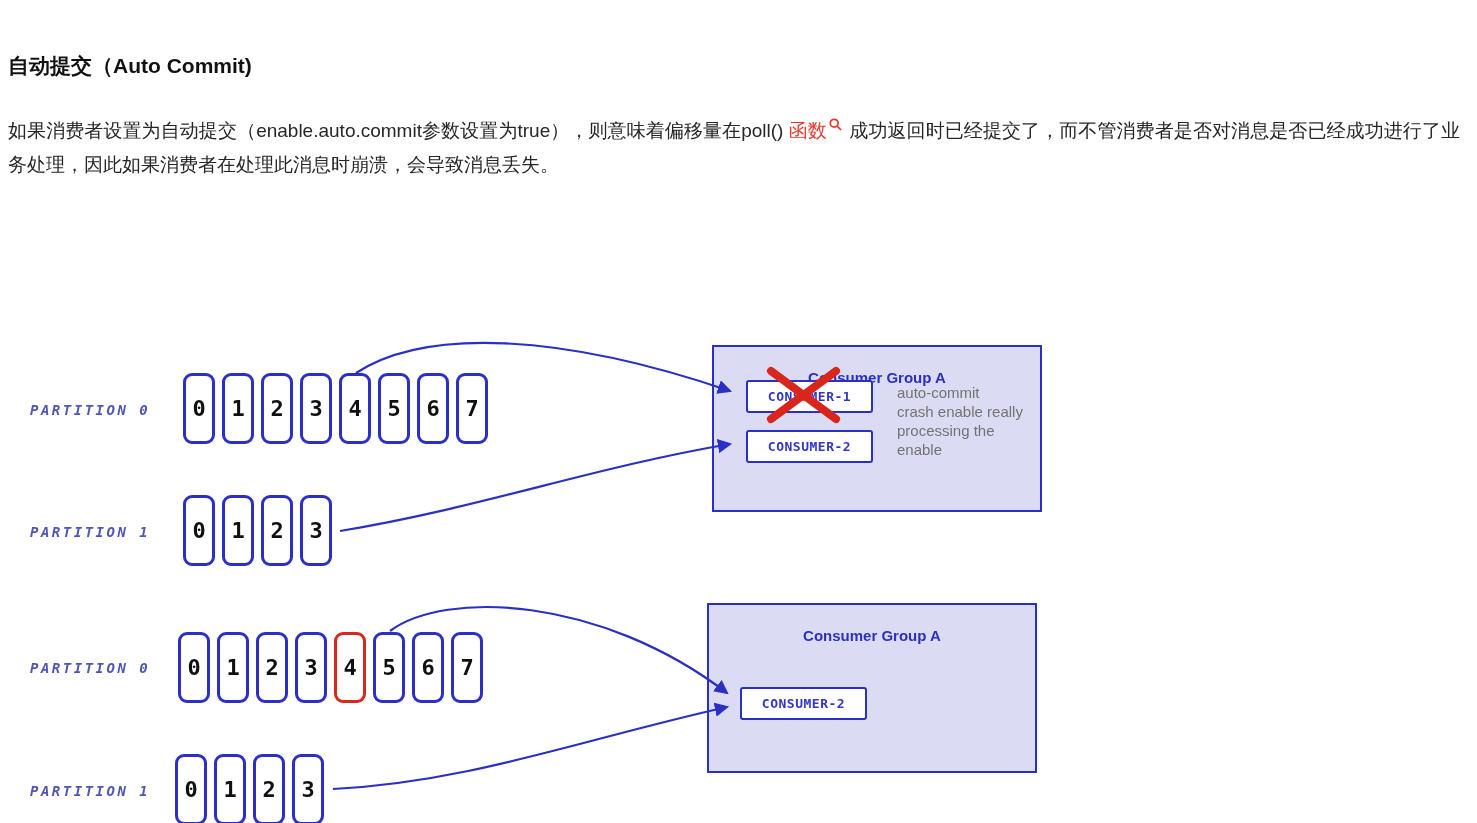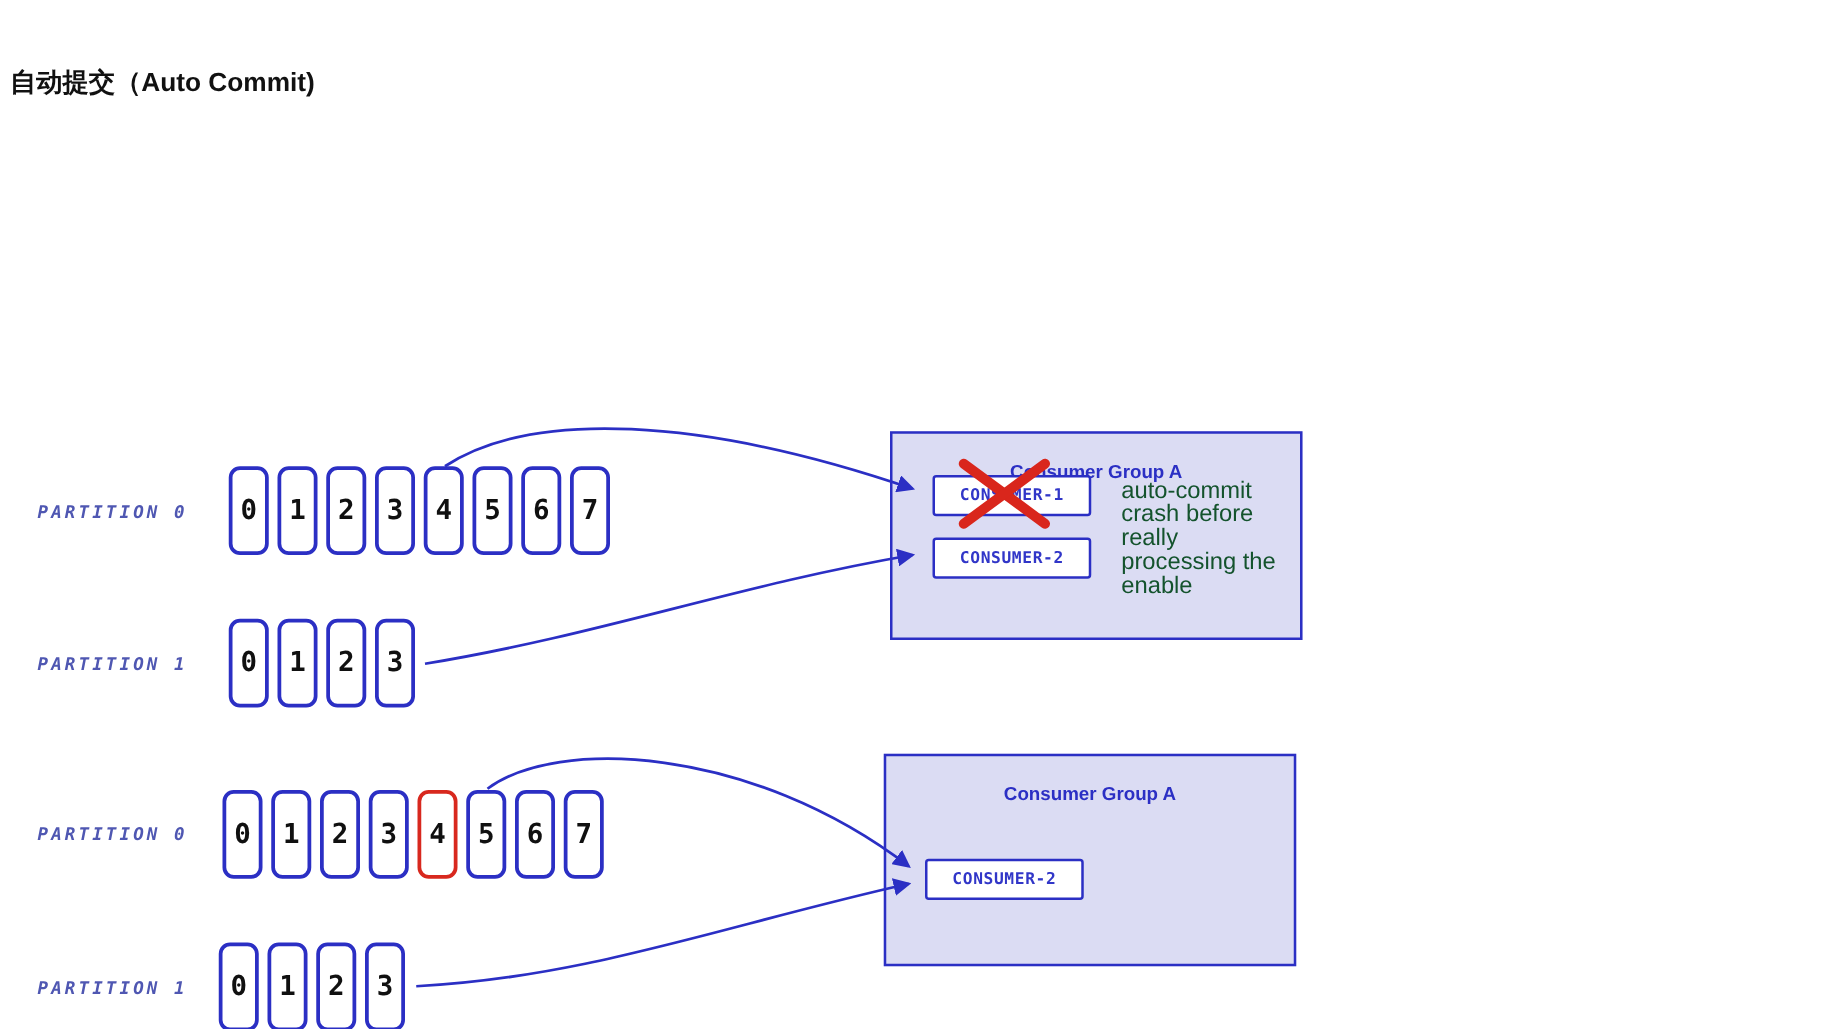--- a/index.html
+++ b/index.html
@@ -29,31 +29,35 @@
   .cell{width:32px;height:71px;border:3px solid var(--blue);border-radius:9px;background:#fff;
     display:flex;align-items:center;justify-content:center;
     font-family:"DejaVu Sans Mono","Liberation Mono",monospace;font-weight:bold;font-size:22px;color:#101010;}
   .cell.red{border-color:var(--red);}
   .group{position:absolute;width:330px;border:2px solid var(--blue);background:var(--group-bg);}
   .group-title{text-align:center;padding-top:22px;font-weight:bold;font-size:15px;color:var(--blue);}
   .consumer{position:absolute;width:127px;height:33px;border:2px solid var(--blue);border-radius:3px;
     background:#fff;display:flex;align-items:center;justify-content:center;
     font-family:"DejaVu Sans Mono","Liberation Mono",monospace;font-weight:bold;font-size:13px;
     letter-spacing:.5px;color:var(--consumer-blue);}
-  .note{position:absolute;font-size:19px;line-height:19px;color:#14532d;}
+  .note{position:absolute;font-size:15px;line-height:19px;color:#737373;}
   .overlay{position:absolute;left:0;top:0;pointer-events:none;}
   .float-widget{position:absolute;left:8px;top:797px;width:22px;height:30px;background:#3946d0;border-radius:5px;}
 </style>
 </head>
 <body>
 
 <div class="page">
 
   <h1 class="heading">自动提交（Auto Commit)</h1>
 
+  <p class="para para1"><span>如果消费者设置为自动提交（enable.auto.commit参数设置为true），则意味着偏移量在poll() </span><a class="doclink">函数</a><span class="search-ico"><svg width="13" height="13" viewBox="0 0 13 13">
+          <circle cx="5.2" cy="5.2" r="3.9" fill="none" stroke="#e5372b" stroke-width="1.7"></circle>
+          <line x1="8.2" y1="8.2" x2="12" y2="12" stroke="#e5372b" stroke-width="1.7"></line>
+        </svg></span><span> 成功返回时已经提交了，而不管消费者是否对消息是否已经成功进行了业务处理，因此如果消费者在处理此消息时崩溃，会导致消息丢失。</span></p>
 
 
   <div class="plabel" style="left:30px;top:362px">PARTITION 0</div>
   <div class="cellrow" style="left:183px;top:333px">
     <div class="cell">0</div>
     <div class="cell">1</div>
     <div class="cell">2</div>
     <div class="cell">3</div>
     <div class="cell">4</div>
     <div class="cell">5</div>
@@ -68,21 +72,21 @@
     <div class="cell">2</div>
     <div class="cell">3</div>
   </div>
 
   <div class="group" style="left:712px;top:305px;height:167px">
     <div class="group-title">Consumer Group A</div>
     <div class="consumer" style="left:32px;top:33px">CONSUMER-1</div>
     <div class="consumer" style="left:32px;top:83px">CONSUMER-2</div>
     <div class="note" style="left:183px;top:36px">
       <div>auto-commit</div>
-      <div>crash before really</div>
+      <div>crash enable really</div>
       <div>processing the enable</div>
     </div>
   </div>
 
   <div class="plabel" style="left:30px;top:620px">PARTITION 0</div>
   <div class="cellrow" style="left:178px;top:592px">
     <div class="cell">0</div>
     <div class="cell">1</div>
     <div class="cell">2</div>
     <div class="cell">3</div>

